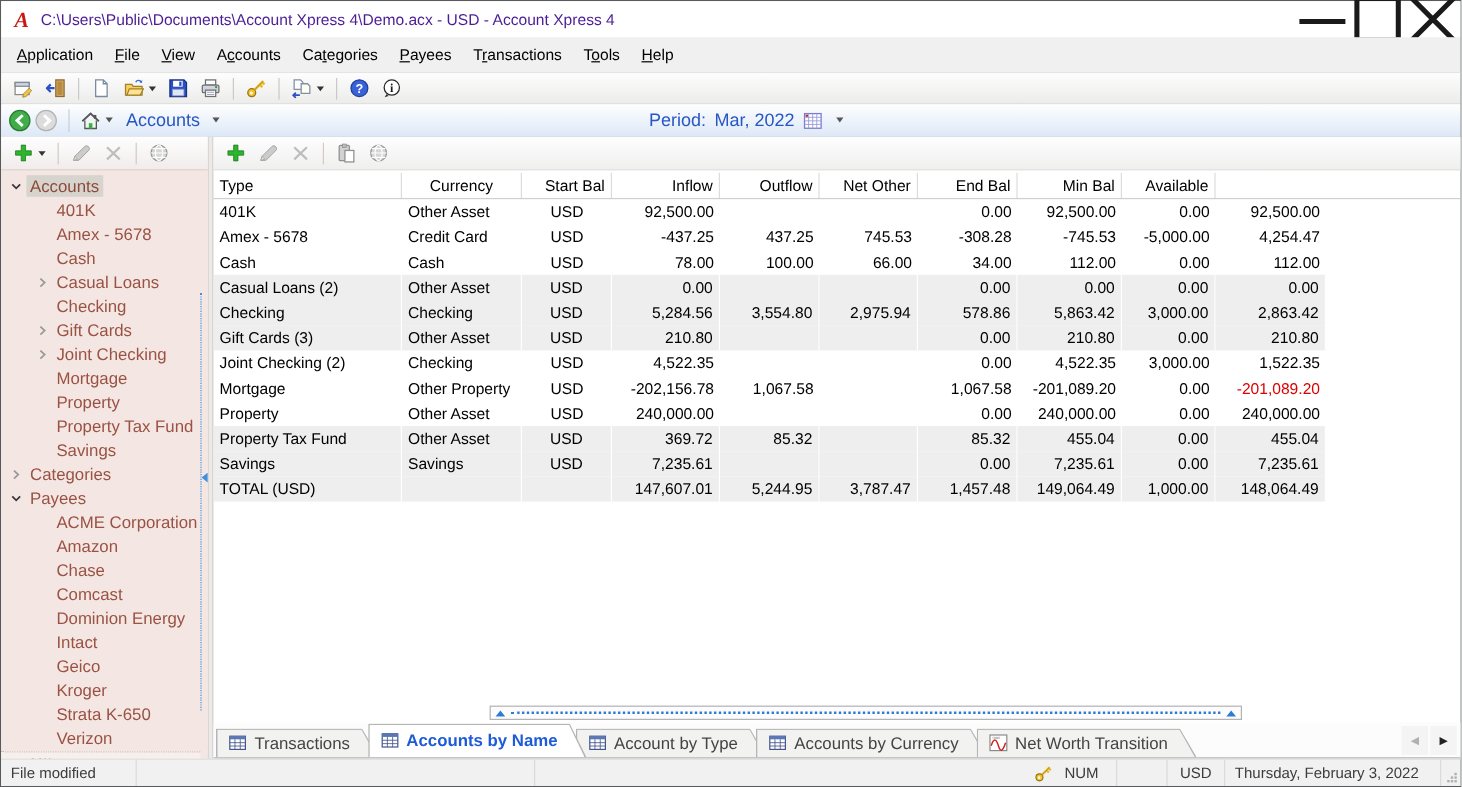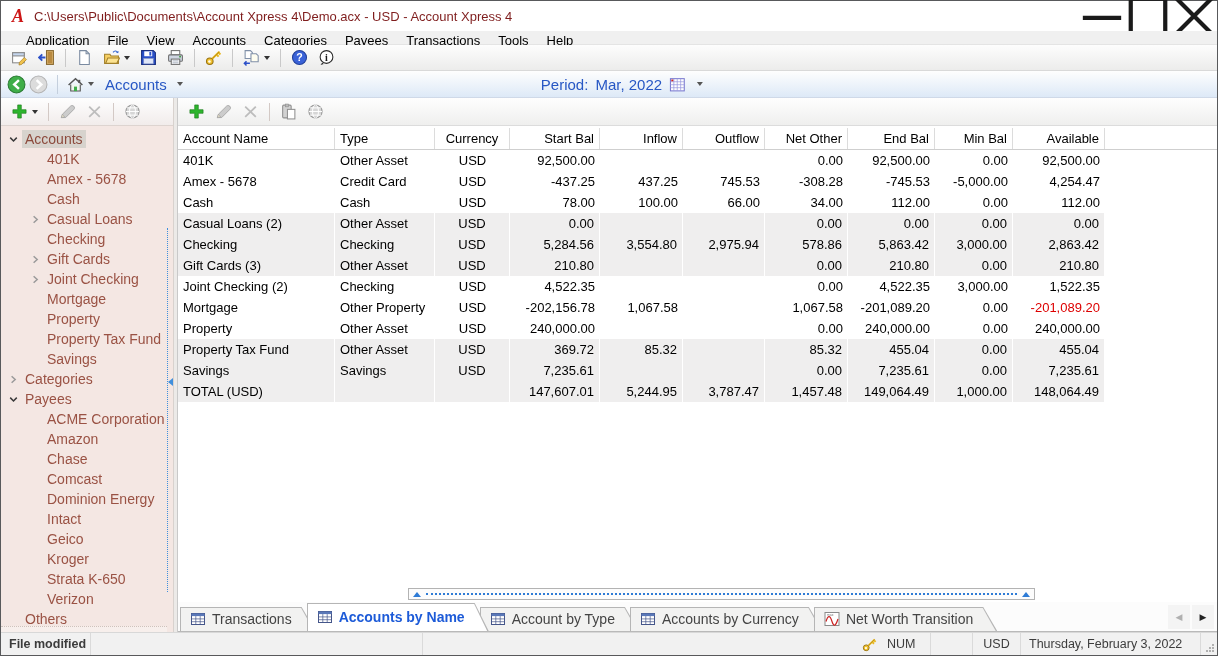--- a/index.html
+++ b/index.html
@@ -3,27 +3,27 @@
 <meta charset="utf-8">
 <style>
   * { box-sizing: border-box; margin: 0; padding: 0; }
   html,body { width:1218px; height:656px; overflow:hidden; }
   body { font-family:"Liberation Sans", sans-serif; font-size:13px; color:#000; }
   .window { width:1218px; height:656px; border:1px solid #58595b; display:flex; flex-direction:column; background:#fff; }
 
   
   .titlebar { height:30px; background:#fff; display:flex; align-items:center; flex:0 0 auto; }
   .app-logo { width:18px; height:18px; margin:0 7px 0 8px; }
-  .title-text { font-size:13px; color:#7f1d1d; white-space:nowrap; }
+  .title-text { font-size:13px; color:#4c1d95; white-space:nowrap; }
   .win-controls { margin-left:auto; display:flex; height:100%; }
   .win-btn { width:46px; height:100%; display:flex; align-items:center; justify-content:center; }
   .win-btn svg { width:12px; height:12px; }
 
   
-  .menubar { height:14px; background:#f0f0f0; display:flex; padding-left:16px; flex:0 0 auto; border-bottom:1px solid #e4e4e4;}
+  .menubar { height:30px; background:#f0f0f0; display:flex; align-items:center; padding-left:4px; flex:0 0 auto; border-bottom:1px solid #e4e4e4;}
   .menu-item { padding:2px 9px; white-space:nowrap; }
   .menu-item u { text-decoration:underline; }
 
   
   .toolbar { height:26px; background:linear-gradient(#fdfdfd,#ececeb); display:flex; align-items:center; padding-left:6px; gap:2px; flex:0 0 auto; border-bottom:1px solid #d9d9d9;}
   .tb-btn { display:flex; align-items:center; padding:2px 4px; border-radius:2px; }
   .tb-btn .ic, .pane-toolbar .ic { width:17px; height:17px; display:inline-block; }
   .ic svg { width:100%; height:100%; display:block; }
   .tb-sep { width:1px; height:18px; background:#c9c9c9; margin:0 4px; }
   .caret { width:0; height:0; border-left:3.5px solid transparent; border-right:3.5px solid transparent; border-top:4px solid #333; margin-left:4px; }
@@ -90,21 +90,21 @@
   .tab.active { height:28px; z-index:3; color:#1d5bd8; font-weight:bold; }
   .tab.active::after { background:#ffffff; }
   .tab .ic { width:16px; height:16px; flex:0 0 auto; }
   .tab-scrollers { margin-left:auto; align-self:center; display:flex; gap:2px; padding-right:3px; }
   .tab-scroll-btn { width:22px; height:24px; display:flex; align-items:center; justify-content:center; background:#f4f4f4; font-size:9px; color:#222; }
   .tab-scroll-btn.disabled { color:#b0b0b0; }
 
   
   .statusbar { height:23px; flex:0 0 auto; background:#f1f1f1; border-top:1px solid #d8d8d8; display:flex; align-items:center; font-size:12.5px; color:#3c3c3c; }
   .sb-seg { height:100%; display:flex; align-items:center; padding:0 8px; border-right:1px solid #dadada; white-space:nowrap; }
-  .sb-msg { width:90px;font-weight:bold; }
+  .sb-msg { width:113px; }
   .sb-mid { width:332px; }
   .sb-flex { flex:1; border-right:none; }
   .sb-key { border-right:none; padding-right:2px; }
   .sb-key .ic { width:15px; height:15px; }
   .sb-num { width:52px; }
   .sb-empty { width:42px; }
   .sb-usd { width:48px; justify-content:center; }
   .sb-date { width:180px; }
   .sb-grip { width:16px; height:100%; display:flex; align-items:flex-end; justify-content:flex-end; padding:2px; border-right:none; }
 </style>
@@ -503,21 +503,20 @@
                 <circle cx="8" cy="8" r="6.2" fill="#d6d6d6" stroke="#989898"></circle>
                 <ellipse cx="8" cy="8" rx="2.8" ry="6.2" fill="none" stroke="#fff" stroke-width=".9"></ellipse>
                 <path d="M1.8 8h12.4M2.8 4.6h10.4M2.8 11.4h10.4" stroke="#fff" stroke-width=".9" fill="none"></path>
               </svg>
             </span>
           </span>
         </div>
 
       <div class="grid-table" id="accounts-table">
           <div class="trow head">
-            <div class="tcell">Account Name</div>
             <div class="tcell">Type</div>
             <div class="tcell c">Currency</div>
             <div class="tcell r">Start Bal</div>
             <div class="tcell r">Inflow</div>
             <div class="tcell r">Outflow</div>
             <div class="tcell r">Net Other</div>
             <div class="tcell r">End Bal</div>
             <div class="tcell r">Min Bal</div>
             <div class="tcell r">Available</div>
           </div>

